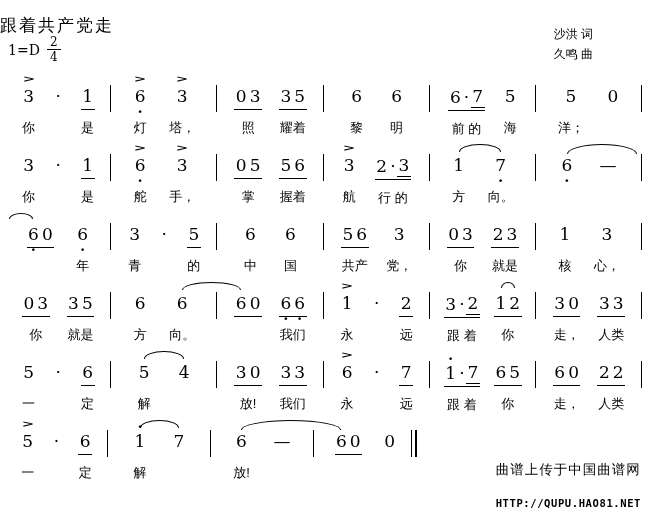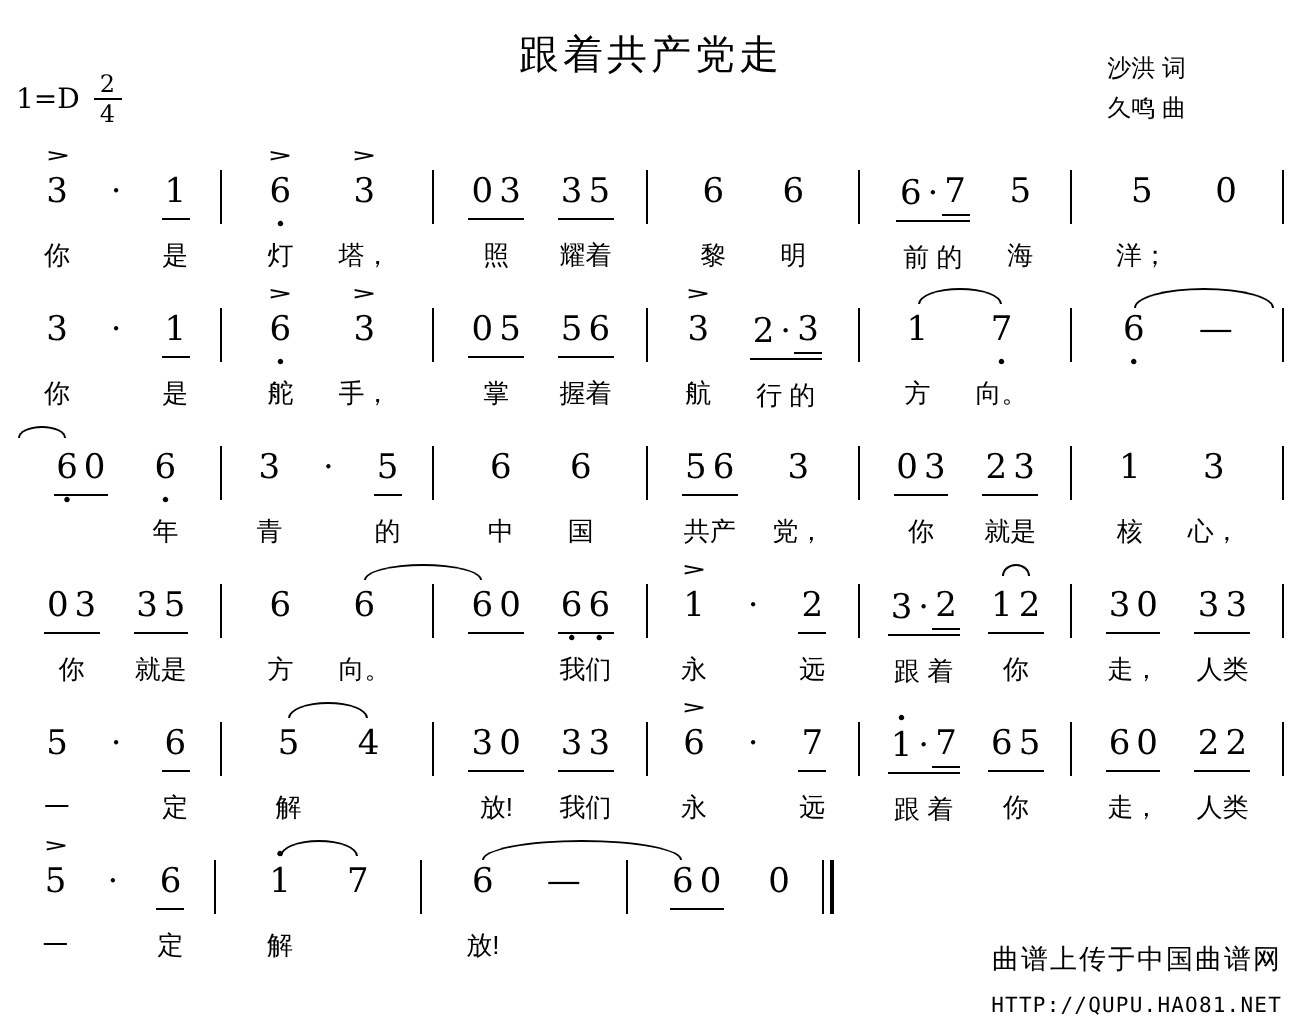--- a/index.html
+++ b/index.html
@@ -1,22 +1,22 @@
 <!DOCTYPE html>
 <html><head>
 <meta charset="utf-8">
 <style>
   * { margin:0; padding:0; box-sizing:border-box; }
   body { background:#888; font-family:"Liberation Sans","DejaVu Sans",sans-serif; }
   .page { position:relative; width:651px; height:514px; background:#ffffff; color:#000;
           overflow:hidden; margin:0 auto; }
 
   
-  .title { position:absolute; top:14px; left:0; right:0; text-align:center;
-           font-family:"DejaVu Serif","Liberation Serif",serif; font-size:20px; letter-spacing:2px; }
+  .title { position:absolute; top:14px; left:0; right:0; 
+           font-family:"DejaVu Serif","Liberation Serif",serif; font-size:17px; letter-spacing:2px; }
   .credits { position:absolute; top:24px; right:58px; font-size:12px; line-height:20px; }
   .keysig { position:absolute; top:36px; left:8px; display:flex; align-items:center;
             font-family:"DejaVu Serif",serif; font-size:14px;text-align:center; }
   .frac { display:inline-flex; flex-direction:column; align-items:center; margin-left:7px;
           font-size:12px; line-height:12px; }
   .frac .num { border-bottom:1px solid #000; padding:0 3px 1px; }
   .frac .den { padding-top:1px; }
 
   
   .score { position:absolute; top:70px; left:5px; right:9px; }
@@ -42,23 +42,23 @@
             font-size:10px; font-weight:bold; line-height:10px; }
   .odot { position:absolute; left:50%; transform:translateX(-50%); font-size:15px;
           font-weight:bold; line-height:6px; }
   .odot.lo { bottom:-8px; }
   .odot.hi { top:-7px; }
   .lyric { margin-top:9px; height:16px; font-size:13px; white-space:nowrap; }
   .slur { position:absolute; border:1px solid #000; border-bottom:none;
           border-radius:50% 50% 0 0 / 100% 100% 0 0; pointer-events:none; }
 
   
-  .footer { position:absolute; right:10px; bottom:5px; text-align:right; }
+  .footer { position:absolute; right:10px; bottom:5px; text-align:left; }
   .footer-site { font-size:13.5px; letter-spacing:1px; }
-  .footer-url { font-size:10.5px; font-weight:normal; letter-spacing:0.6px; margin-top:8px;
+  .footer-url { font-size:10.5px; font-weight:bold; letter-spacing:0.6px; margin-top:18px;
                 font-family:"DejaVu Sans Mono","Liberation Mono",monospace; }
 </style>
 </head>
 <body>
 
 <div class="page">
   <div class="title">跟着共产党走</div>
 
   <div class="credits">
     <div>沙洪 词</div>

